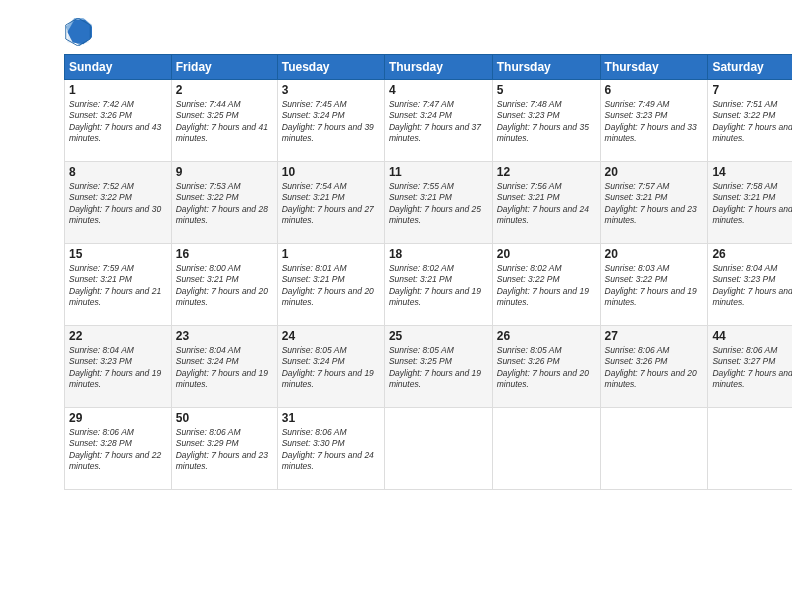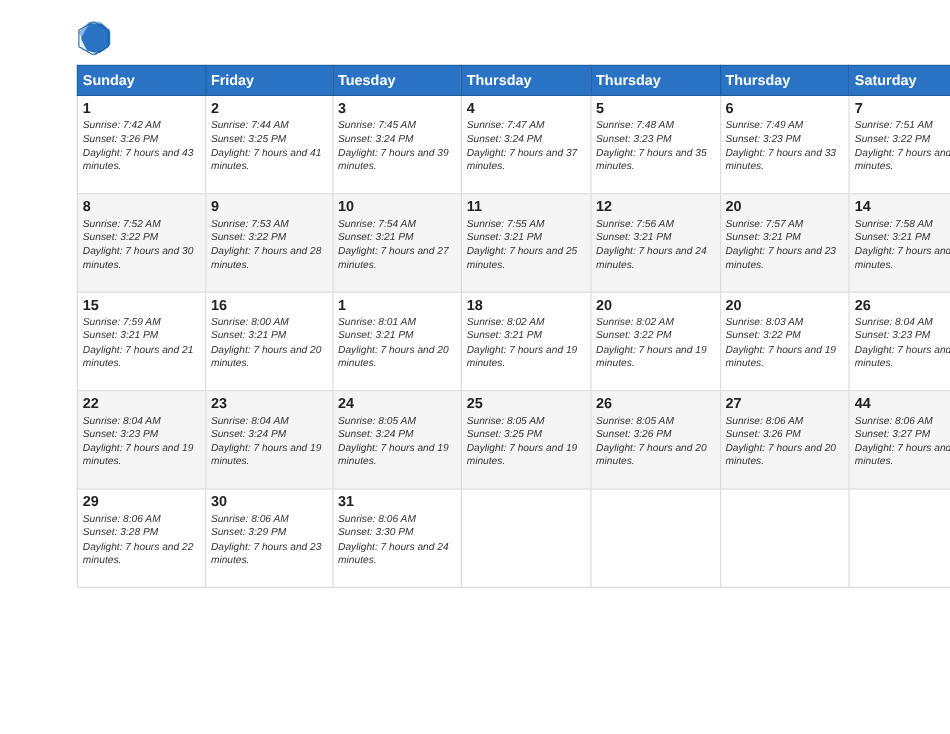--- a/index.html
+++ b/index.html
@@ -264,21 +264,21 @@
             <span class="day-num">44</span>
 <div class="day-info">Sunrise: 8:06 AM<br>Sunset: 3:27 PM<br>Daylight: 7 hours and 21 minutes.</div>
           </td>
         </tr>
         <tr>
           <td>
             <span class="day-num">29</span>
 <div class="day-info">Sunrise: 8:06 AM<br>Sunset: 3:28 PM<br>Daylight: 7 hours and 22 minutes.</div>
           </td>
           <td>
-            <span class="day-num">30</span>
+            <span class="day-num">50</span>
 <div class="day-info">Sunrise: 8:06 AM<br>Sunset: 3:29 PM<br>Daylight: 7 hours and 23 minutes.</div>
           </td>
           <td>
             <span class="day-num">31</span>
 <div class="day-info">Sunrise: 8:06 AM<br>Sunset: 3:30 PM<br>Daylight: 7 hours and 24 minutes.</div>
           </td>
           <td class="empty-cell"></td>
           <td class="empty-cell"></td>
           <td class="empty-cell"></td>
           <td class="empty-cell"></td>

